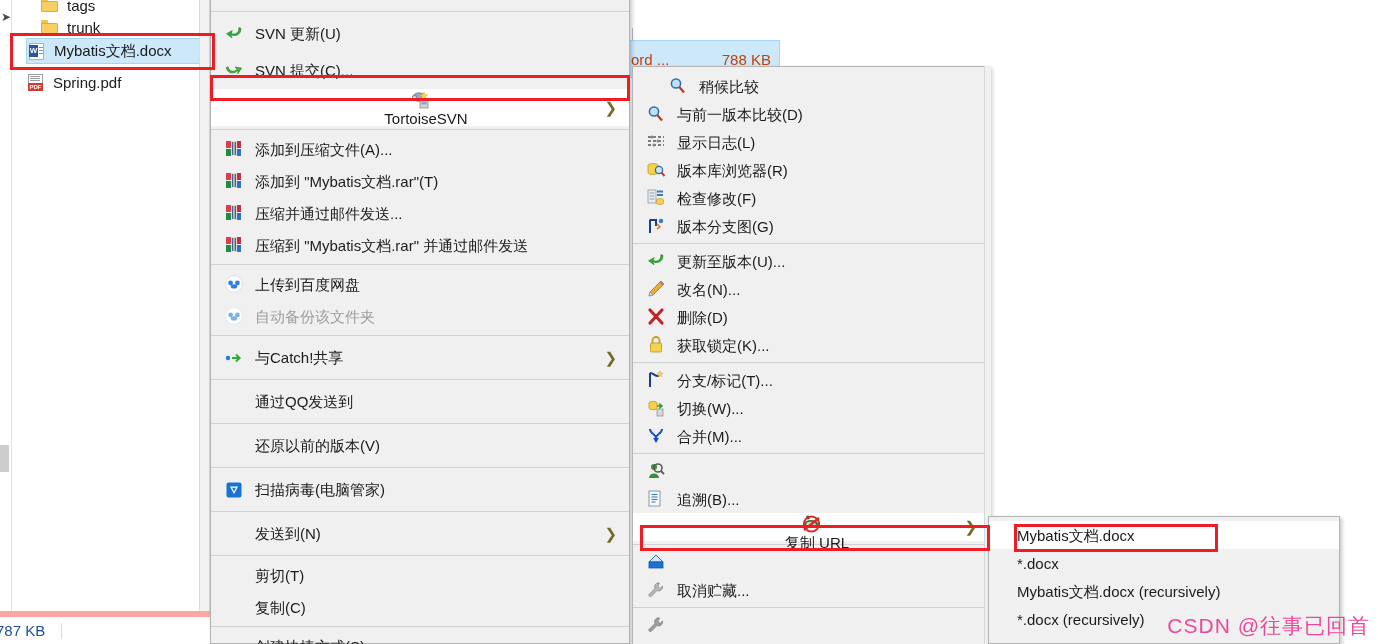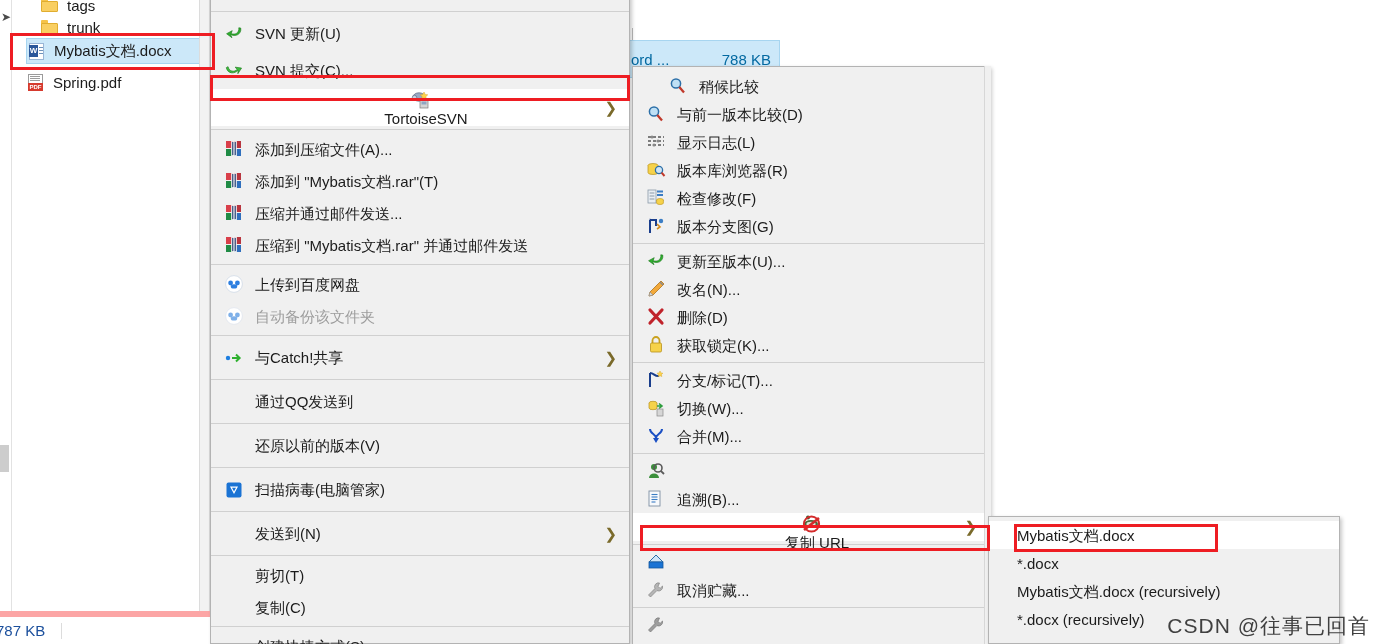--- a/index.html
+++ b/index.html
@@ -190,21 +190,21 @@
   #detail-row {
     position: absolute;
     left: 600px; top: 40px;
     width: 180px; height: 38px;
     background: #cce8f9;
     border: 1px solid #a7d5f0;
     box-sizing: border-box;
     display: flex;
     align-items: center;
     font-size: 15px;
-    color: #0369a1;
+    color: #c2410c;
     text-align: center;
   }
   #detail-name { margin-left: 30px; }
   #detail-size { position: absolute; right: 8px; }
   #detail-vline {
     position: absolute;
     left: 632px; top: 28px;
     width: 1px; height: 36px;
     background: #b9b9b9;
   }
@@ -261,21 +261,21 @@
     pointer-events: none;
     z-index: 60;
   }
 
   
   #watermark {
     position: absolute;
     right: 8px;
     bottom: 4px;
     font-size: 21px;
-    color: #404040;
+    color: #ec4899;
     letter-spacing: 1px;
     z-index: 70;
     white-space: nowrap;
   }
 </style>
 </head>
 <body>
 
 <div id="screen">
 

